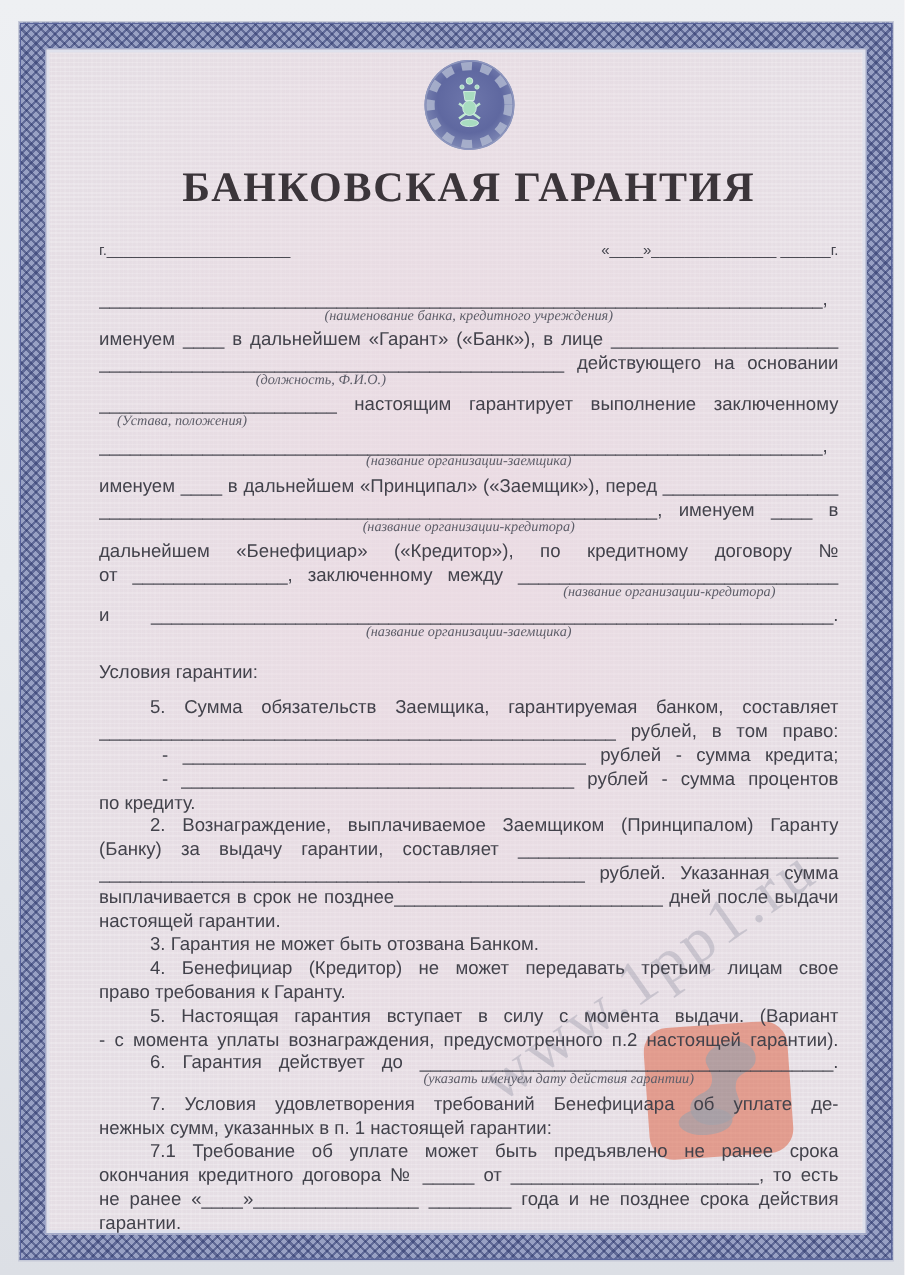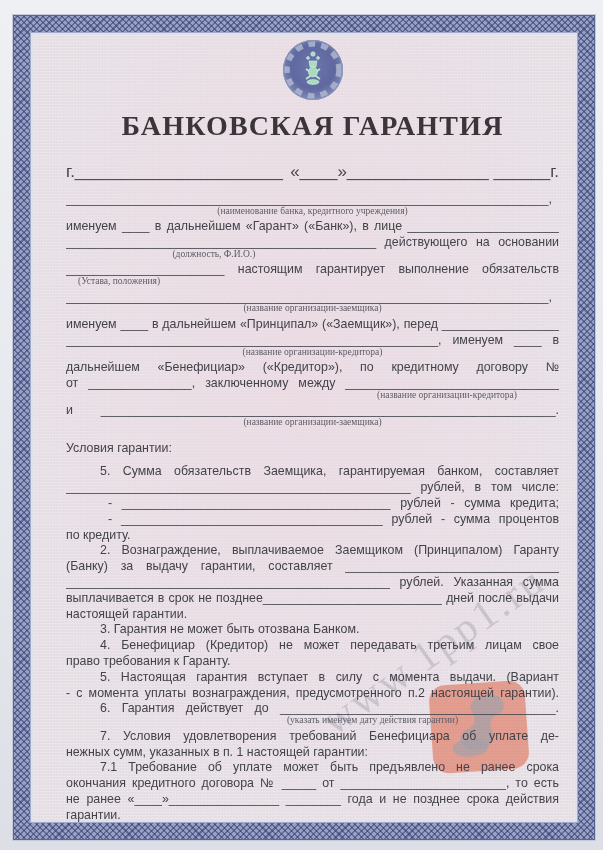--- a/index.html
+++ b/index.html
@@ -45,35 +45,35 @@
   
   .title{
     margin-top:9px;text-align:center;
     font-family:"Liberation Serif",serif;font-size:28px;font-weight:700;
     letter-spacing:1.2px;color:#3b353a;
   }
   
   .cityrow{
     display:flex;justify-content:space-between;
     margin-top:20px;height:16px;
-    font-size:17px;color:#45454e;
+    font-size:10px;color:#45454e;
   }
   
   .ln{
     font-size:12.4px;line-height:15.8px;height:15.8px;overflow:hidden;
     color:#42424b;white-space:normal;
   }
   .j{text-align:justify;text-align-last:justify;}
   .ind{text-indent:34px;}
   .ind2{text-indent:42px;}
   .mt14{margin-top:14px;}
   .terms{margin-top:13px;margin-bottom:9px;font-size:12.4px;color:#42424b;}
   
   .cap{
-    font-family:"Liberation Serif",serif;
+    font-family:"Liberation Serif",serif;font-style:italic;
     font-size:9.5px;line-height:10.5px;height:11.5px;overflow:hidden;
     color:#5d5d68;text-align:center;margin-top:-2px;margin-bottom:2px;
   }
   .cap-left{text-align:left;padding-left:12px;}
   .cap-midleft{padding-right:40%;}
   .cap-right{text-align:right;padding-right:42px;}
   .cap-midright{padding-left:120px;}
 </style>
 </head>
 <body>
@@ -120,41 +120,41 @@
           <span>«____»_______________ ______г.</span>
         </div>
 
         <div class="ln j mt14">______________________________________________________________________,</div>
         <div class="cap">(наименование банка, кредитного учреждения)</div>
 
         <div class="ln j">именуем ____ в дальнейшем «Гарант» («Банк»), в лице ______________________</div>
         <div class="ln j">_____________________________________________ действующего на основании</div>
         <div class="cap cap-midleft">(должность, Ф.И.О.)</div>
 
-        <div class="ln j">_______________________ настоящим гарантирует выполнение обязательств</div>
+        <div class="ln j">_______________________ настоящим гарантирует выполнение заключенному</div>
         <div class="cap cap-left">(Устава, положения)</div>
 
         <div class="ln j">______________________________________________________________________,</div>
         <div class="cap">(название организации-заемщика)</div>
 
         <div class="ln j">именуем ____ в дальнейшем «Принципал» («Заемщик»), перед _________________</div>
         <div class="ln j">______________________________________________________, именуем ____ в</div>
         <div class="cap">(название организации-кредитора)</div>
 
         <div class="ln j">дальнейшем «Бенефициар» («Кредитор»), по кредитному договору № ____________</div>
         <div class="ln j">от _______________, заключенному между _______________________________</div>
         <div class="cap cap-right">(название организации-кредитора)</div>
 
         <div class="ln j">и __________________________________________________________________.</div>
         <div class="cap">(название организации-заемщика)</div>
 
         <div class="terms">Условия гарантии:</div>
 
         <div class="ln j ind">5.  Сумма обязательств Заемщика, гарантируемая банком, составляет</div>
-        <div class="ln j">__________________________________________________ рублей, в том числе:</div>
+        <div class="ln j">__________________________________________________ рублей, в том право:</div>
         <div class="ln j ind2">-  _______________________________________ рублей - сумма кредита;</div>
         <div class="ln j ind2">-  ______________________________________ рублей - сумма процентов</div>
         <div class="ln">по кредиту.</div>
 
         <div class="ln j ind">2.  Вознаграждение, выплачиваемое Заемщиком (Принципалом) Гаранту</div>
         <div class="ln j">(Банку) за выдачу гарантии, составляет _______________________________</div>
         <div class="ln j">_______________________________________________ рублей. Указанная сумма</div>
         <div class="ln j">выплачивается в срок не позднее__________________________ дней после выдачи</div>
         <div class="ln">настоящей гарантии.</div>
 

